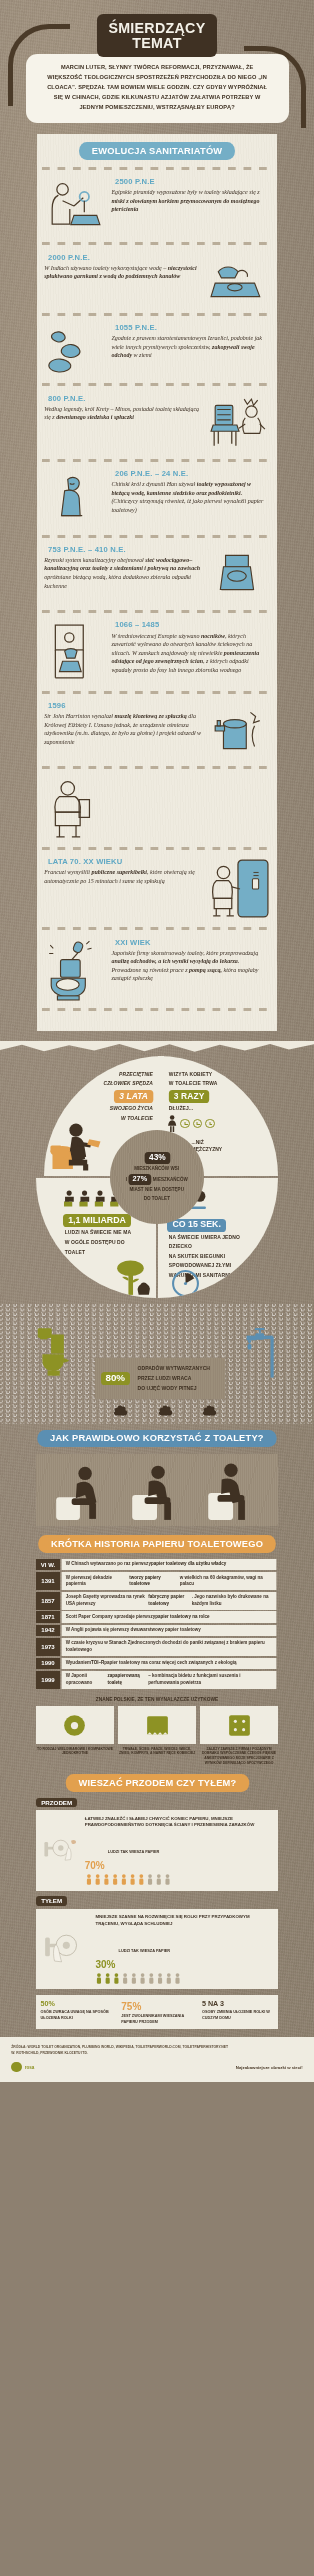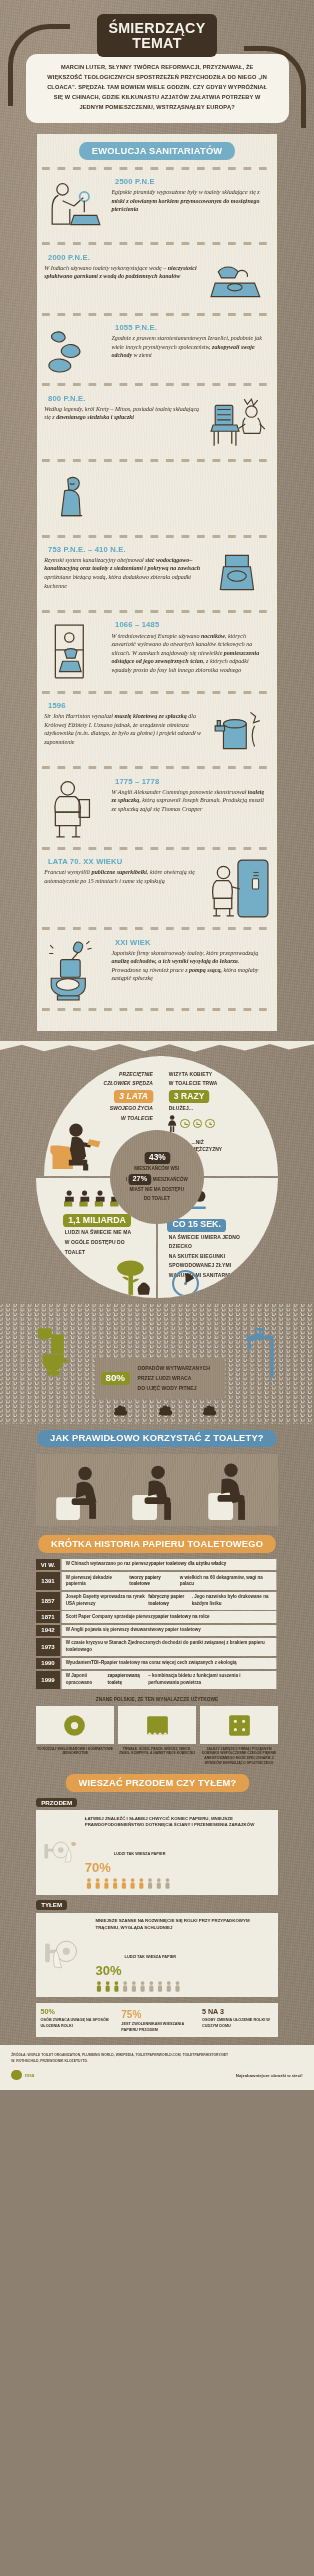--- a/index.html
+++ b/index.html
@@ -273,21 +273,21 @@
   .hang-row { display: flex; align-items: center; gap: 5.2px; margin-bottom: 3.1px; }
   .hang-lab {
     background: #8d9224; color:#fff; font-size: 6.2px; font-weight:bold;
     border-radius: 3.1px; padding: 1px 5.2px 1.5px;
   }
   .hang-lab.brown  { background:#4a3a28; }
   .hang-card { background:#efece1; padding: 5.2px 6.2px; display:flex; gap:6.2px; align-items:center; }
   .hang-card .body { flex:1 1 auto; }
   .hang-card .hl { font-size: 4.4px; font-weight: bold; line-height:1.55; color:#3d3025; }
   .pct { display:flex; align-items:center; gap:3.1px; margin: 3.1px 0; }
-  .pct .big { font-size: 13px; font-weight: bold; color:#8d9224;margin-top:28px; }
+  .pct .big { font-size: 10px; font-weight: bold; color:#8d9224;margin-top:28px; }
   .pct .big.o { color:#e2a04e; }
   .pct .cap2 { font-size: 3.9px; font-weight: bold; color:#3d3025; }
   .people { display:flex; gap:1px; }
 
   
   .foot {
     width: 314px; padding: 8.2px 11.3px 9.3px;
     background: #efece1; margin-top: 8.2px;
   }
   .foot .src { font-size: 3.4px; font-weight:bold; color:#5c4c38; line-height:1.7; }
@@ -392,20 +392,24 @@
           <div class="art">
             <svg width="57" height="57" viewBox="0 0 110 110">
               <g fill="#74aec6" stroke="#4a3a28" stroke-width="2.2">
                 <path d="M40 18c10-8 24-2 22 10-2 10-12 14-20 10z"></path>
                 <path d="M34 40c14-4 26 2 28 14l2 34H28z"></path>
               </g>
               <path d="M44 26c3 2 6 2 9 0" fill="none" stroke="#4a3a28" stroke-width="2"></path>
               <path d="M28 88h40" stroke="#4a3a28" stroke-width="2.4"></path>
             </svg>
           </div>
+          <div class="txt">
+            <span class="yr">206 P.N.E. – 24 N.E.</span>
+            <div class="dsc">Chiński król z dynastii Han używał <b>toalety wyposażonej w bieżącą wodę, kamienne siedzisko oraz podłokietniki.</b> (Chińczycy utrzymują również, iż jako pierwsi wynaleźli papier toaletowy)</div>
+          </div>
         </div>
         <div class="dashes"></div>
         <div class="ev rev">
           <div class="art">
             <svg width="57" height="57" viewBox="0 0 110 110">
               <path d="M30 18h44v22H30z" fill="#74aec6" stroke="#4a3a28" stroke-width="2.2"></path>
               <path d="M26 40h52l6 44H20z" fill="#74aec6" stroke="#4a3a28" stroke-width="2.2"></path>
               <ellipse cx="52" cy="58" rx="18" ry="10" fill="none" stroke="#4a3a28" stroke-width="2.2"></ellipse>
               <path d="M22 84h62" stroke="#4a3a28" stroke-width="2.4"></path>
             </svg>
@@ -458,24 +462,20 @@
             <svg width="57" height="62" viewBox="0 0 110 120">
               <g fill="none" stroke="#4a3a28" stroke-width="2.4">
                 <circle cx="40" cy="20" r="13"></circle>
                 <path d="M24 36c-8 6-10 18-8 30h48c2-14-2-26-10-30z"></path>
                 <path d="M16 66h48v26H16z"></path>
                 <path d="M24 92v22M56 92v22"></path>
                 <path d="M18 114h16M48 114h16"></path>
                 <path d="M62 42h20v34H62z"></path>
               </g>
             </svg>
-          </div>
-          <div class="txt">
-            <span class="yr">1775 – 1778</span>
-            <div class="dsc">W Anglii Aleksander Cummings ponownie skonstruował <b>toaletę ze spłuczką</b>, którą usprawnił Joseph Bramah. Produkcją muszli ze spłuczką zajął się Thomas Crapper</div>
           </div>
         </div>
         <div class="dashes"></div>
         <div class="ev rev">
           <div class="art">
             <svg width="62" height="62" viewBox="0 0 120 120">
               <rect x="58" y="4" width="58" height="110" rx="8" fill="#74aec6" stroke="#4a3a28" stroke-width="2.4"></rect>
               <rect x="86" y="40" width="12" height="20" rx="2" fill="#efece1" stroke="#4a3a28" stroke-width="2"></rect>
               <path d="M88 28h10M88 34h10" stroke="#4a3a28" stroke-width="1.8"></path>
               <g fill="none" stroke="#4a3a28" stroke-width="2.4">

